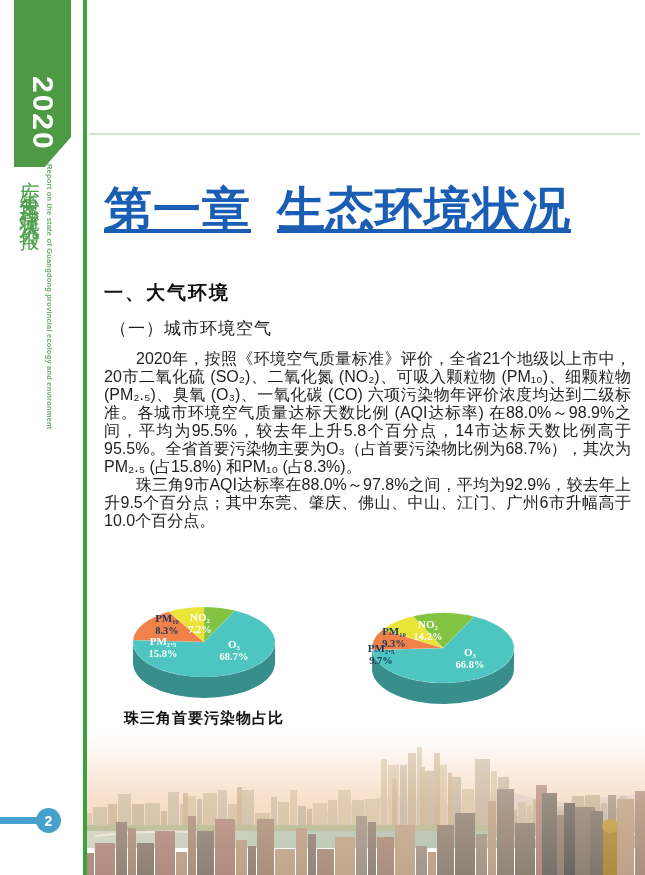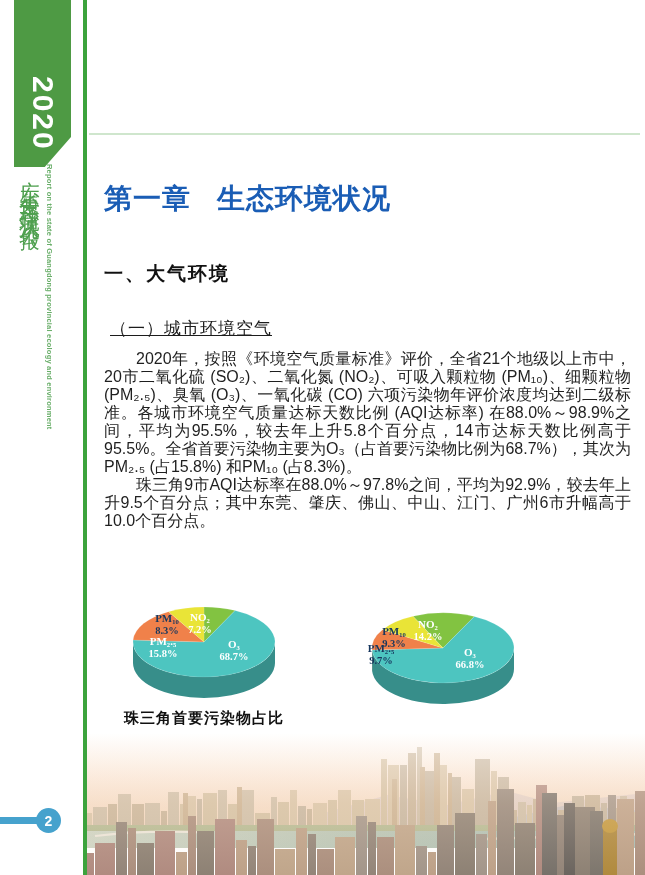--- a/index.html
+++ b/index.html
@@ -29,31 +29,31 @@
     font-weight:500;
   }
   .side-title-en{
     position:absolute;left:45px;top:164px;height:320px;
     writing-mode:vertical-rl;
     font-size:7.5px;letter-spacing:.2px;color:var(--sidebar-green,#4FA04F);
     font-weight:bold;opacity:.85;
   }
   .chapter-title{
     position:absolute;left:104px;top:184px;line-height:1.1;white-space:nowrap;
-    color:var(--title-blue,#1A5DB5);font-weight:bold;font-size:28px;letter-spacing:1px;
+    color:var(--title-blue,#1A5DB5);font-weight:bold;font-size:48px;letter-spacing:1px;text-decoration:underline;
   }
   .chapter-title .gap{display:inline-block;width:26px;}
   .section-heading{
-    position:absolute;left:104px;top:261px;
+    position:absolute;left:104px;top:280px;
     font-family:"Liberation Serif","DejaVu Serif",serif;
     font-size:19px;font-weight:bold;color:#111;letter-spacing:2px;
   }
   .subsection-heading{
     position:absolute;left:110px;top:317px;
-    font-size:17px;font-weight:500;color:#1c1c1c;letter-spacing:1px;text-decoration:underline;
+    font-size:17px;font-weight:500;color:#1c1c1c;letter-spacing:1px;
   }
   .body-text{
     position:absolute;left:104px;top:350px;width:527px;
     font-size:16px;line-height:18px;text-align:justify;color:#1f1f1f;
   }
   .body-text p{margin:0;text-indent:2em;}
   .pie{position:absolute;width:200px;height:122px;}
   #pie-0{left:104px;top:594px;}
   #pie-1{left:343px;top:600px;}
   .pie-caption{

